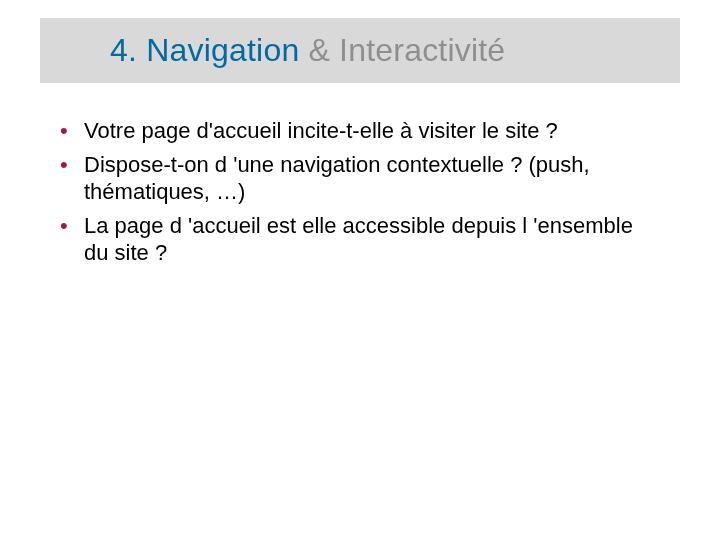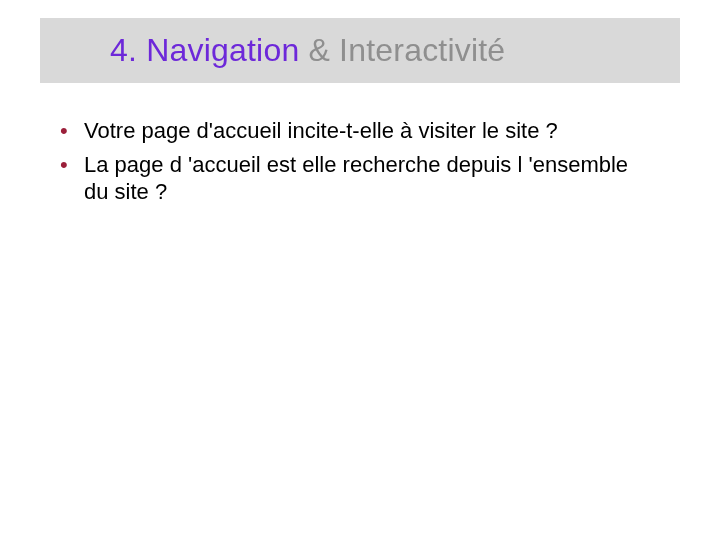--- a/index.html
+++ b/index.html
@@ -22,21 +22,21 @@
     margin: 18px 40px 0 40px;
     padding: 14px 10px 14px 70px;
     box-sizing: border-box;
   }
   .title-bar h1 {
     margin: 0;
     font-size: 32px;
     font-weight: normal;
     letter-spacing: 0.2px;
   }
-  .title-dark { color: #6d28d9; }
+  .title-dark { color: #0369a1; }
   .title-light { color: #8f8f8f; text-align: right; }
   .body {
     padding: 34px 84px 0 56px;
   }
   ul.bullets {
     list-style: none;
     margin: 0;
     padding: 0;
   }
   ul.bullets li {
@@ -61,16 +61,17 @@
 
 <div class="slide">
   <div class="title-bar">
     <h1>
       <span class="title-dark">4. Navigation </span><span class="title-light">&amp; Interactivité</span>
     </h1>
   </div>
   <div class="body">
     <ul class="bullets">
       <li>Votre page d'accueil incite-t-elle à visiter le site ?</li>
-      <li>La page d 'accueil est elle recherche depuis l 'ensemble du site ?</li>
+      <li>Dispose-t-on d 'une navigation contextuelle ? (push, thématiques, …)</li>
+      <li>La page d 'accueil est elle accessible depuis l 'ensemble du site ?</li>
     </ul>
   </div>
 </div>
 
 </body></html>

